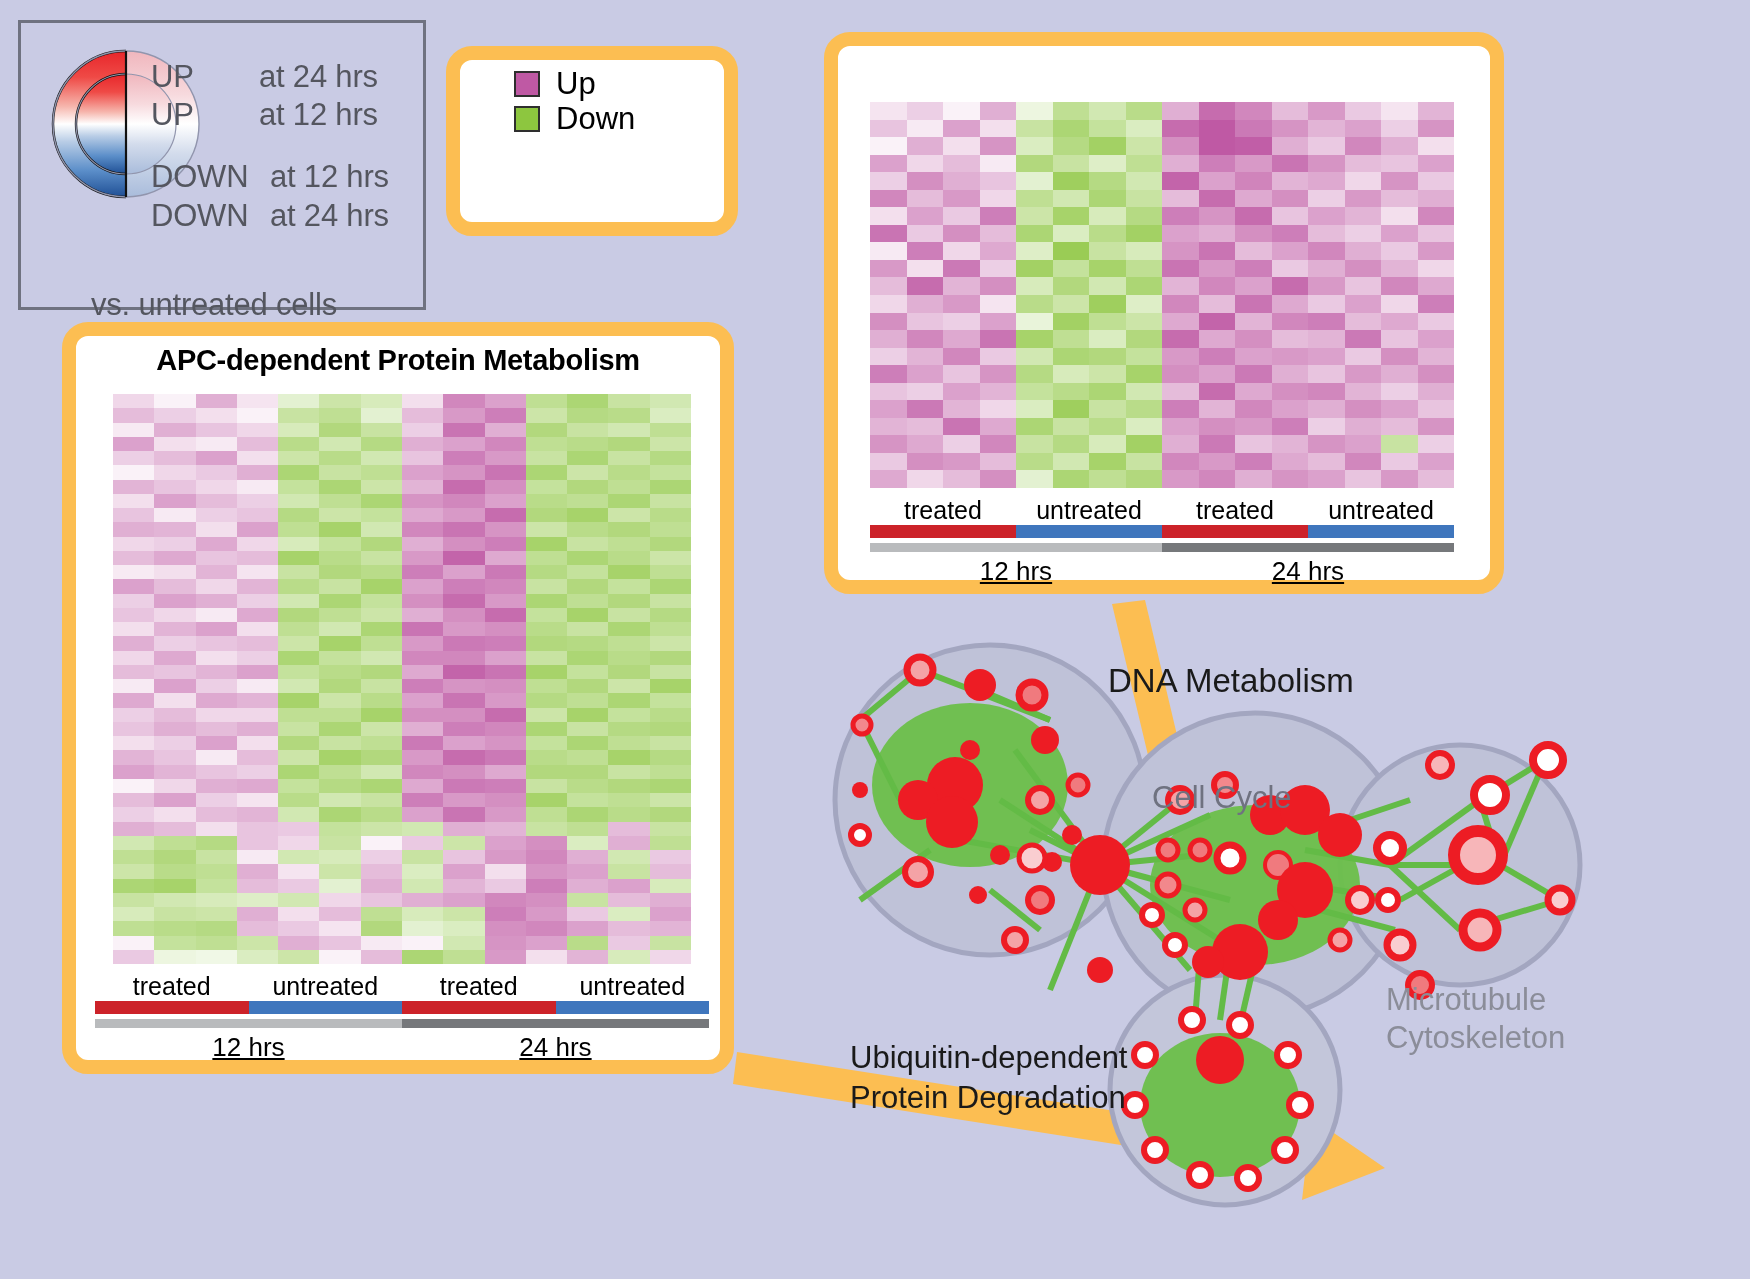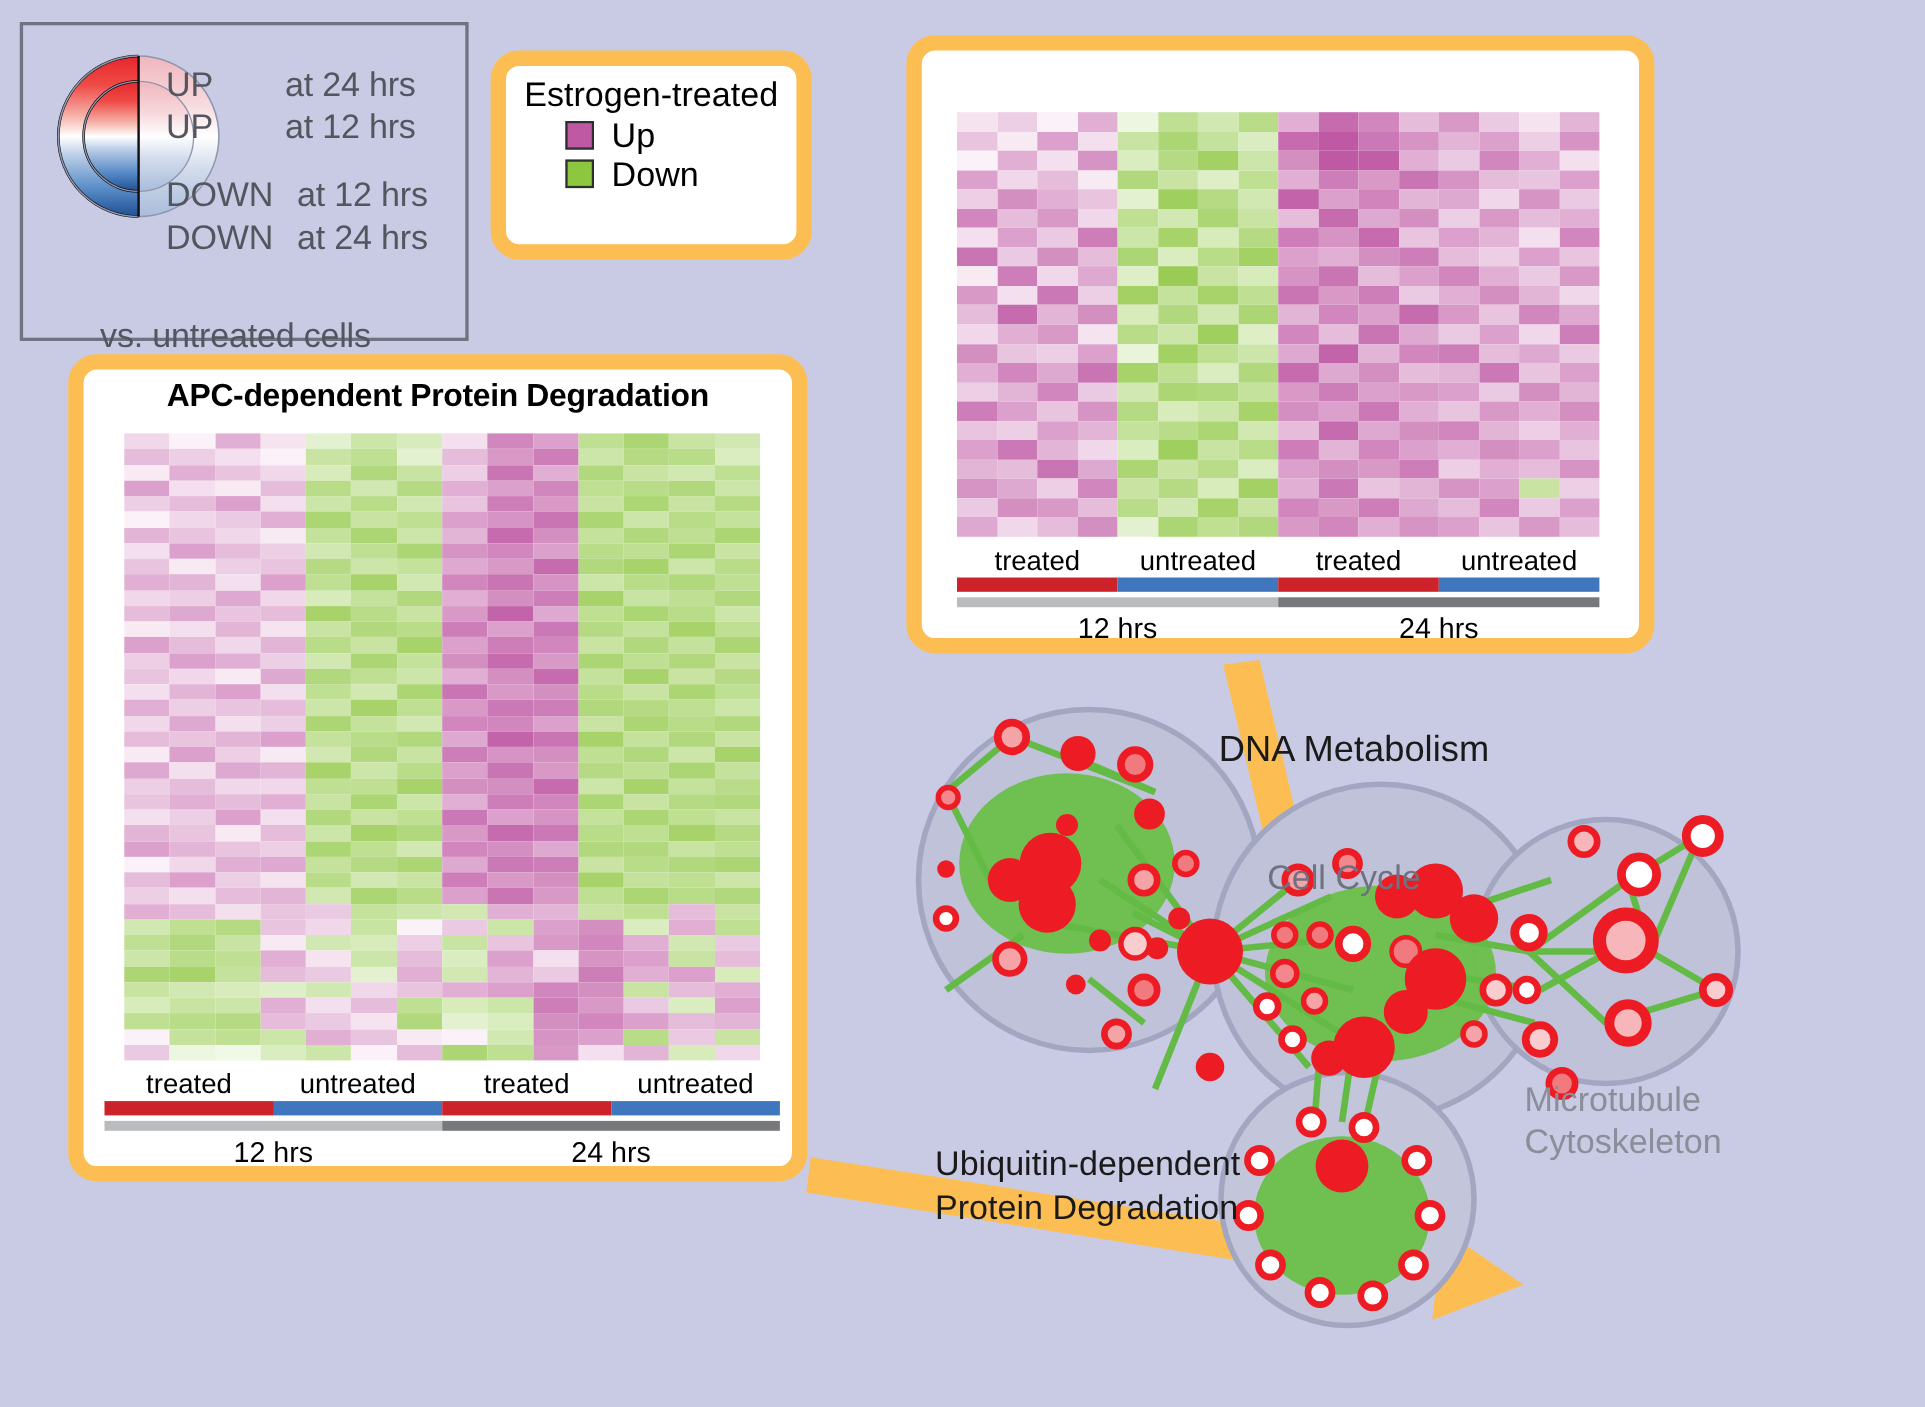--- a/index.html
+++ b/index.html
@@ -64,21 +64,21 @@
   .hm div{width:100%;height:100%;}
 
   
   .annot{position:absolute;}
   .annot .labels{display:flex;}
   .annot .labels div{
     text-align:center;font-size:25px;color:#000;white-space:nowrap;
   }
   .bar{display:flex;height:13px;}
   .bar2{display:flex;height:9px;margin-top:5px;}
-  .hrsrow{display:flex;margin-top:4px;}
+  .hrsrow{display:flex;margin-top:4px;text-decoration:underline;}
   .hrsrow div{text-align:center;font-size:26px;color:#000;}
 
   
   #network{left:800px;top:600px;width:950px;height:679px;}
 
   
   .arrowsvg{position:absolute;left:0;top:0;width:1750px;height:1279px;pointer-events:none;}
 </style>
 </head>
 <body>
@@ -146,21 +146,20 @@
     <div class="keytext" style="left:249px;top:136px;">at 12 hrs</div>
 
     <div class="keytext" style="left:130px;top:175px;">DOWN</div>
     <div class="keytext" style="left:249px;top:175px;">at 24 hrs</div>
 
     <div class="keytext" style="left:70px;top:264px;">vs. untreated cells</div>
   </div>
 
   <div id="legend" class="card">
     <div class="ltitle">
-      <div>Estrogen-treated</div>
     </div>
     <div class="lrow">
       <span class="swatch" style="background:#bf59a4"></span>
       <span class="lbl">Up</span>
     </div>
     <div class="lrow">
       <span class="swatch" style="background:#8dc63f"></span>
       <span class="lbl">Down</span>
     </div>
   </div>
@@ -541,21 +540,21 @@
         <div style="width:50%;background:#76787b"></div>
       </div>
       <div class="hrsrow">
         <div style="width:50%">12 hrs</div>
         <div style="width:50%">24 hrs</div>
       </div>
     </div>
   </div>
 
   <div id="panelAPC" class="card">
-    <div class="ptitle">APC-dependent Protein Degradation</div>
+    <div class="ptitle">APC-dependent Protein Metabolism</div>
     <div class="hmwrap" id="hmAPC" style="left:37px;top:58px;width:578px;height:570px;">
       <div class="hm" id="gridAPC" style="grid-template-columns: repeat(14, 1fr); grid-template-rows: repeat(40, 1fr);">
           <div style="background: rgb(240, 215, 233);"></div>
           <div style="background: rgb(250, 242, 248);"></div>
           <div style="background: rgb(224, 175, 211);"></div>
           <div style="background: rgb(245, 228, 240);"></div>
           <div style="background: rgb(227, 241, 209);"></div>
           <div style="background: rgb(204, 229, 168);"></div>
           <div style="background: rgb(215, 235, 187);"></div>
           <div style="background: rgb(243, 223, 237);"></div>

